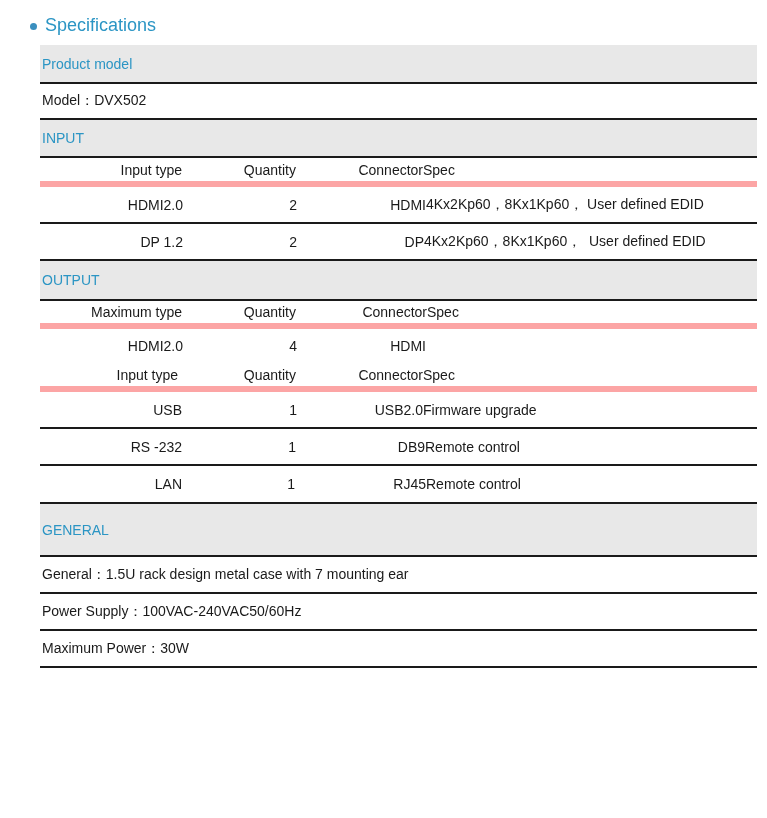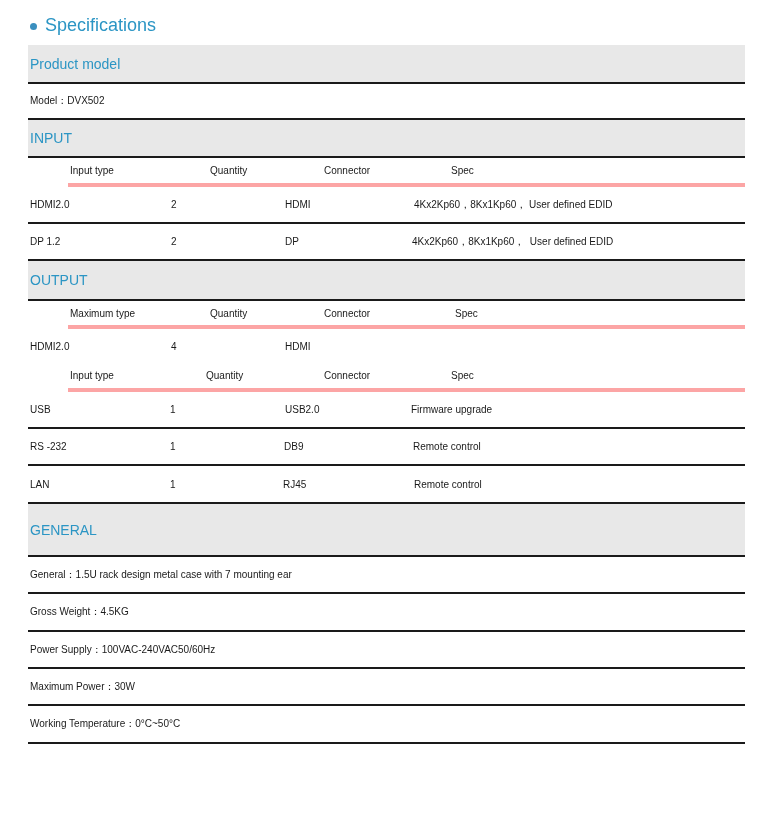--- a/index.html
+++ b/index.html
@@ -10,34 +10,34 @@
   .title {
     position: absolute; left: 30px; top: 12px; height: 26px;
     display: flex; align-items: center;
     font-size: 18px; color: #2b95c4;
   }
   .title .bullet {
     width: 7px; height: 7px; border-radius: 50%; background: #3a8fbf;
     margin-right: 8px; margin-top: 2px;
   }
   .spec {
-    position: absolute; left: 28px; top: 45px; width: 717px;
+    position: absolute; left: 40px; top: 45px; width: 717px; text-align: right;
   }
   .sec {
     background: #e8e8e8; color: #2b95c4; font-size: 14px;
     padding-left: 2px; display: flex; align-items: center;
     border-bottom: 2px solid #1a1a1a; box-sizing: border-box;
   }
   .row {
-    display: flex; align-items: center; font-size: 10px;
+    display: flex; align-items: center; font-size: 14px;
     padding-left: 2px; box-sizing: border-box;
     border-bottom: 2px solid #1a1a1a;
   }
   .row.nob { border-bottom: none; }
-  .row.hdr { border-bottom: 4px solid #fca5a5; margin-left: 40px; }
+  .row.hdr { border-bottom: 6px solid #fca5a5; }
   .c { white-space: nowrap; }
 </style>
 </head>
 <body>
 
 <div class="title">
   <span class="bullet"></span>
   <span>Specifications</span>
 </div>
 
@@ -111,25 +111,19 @@
     <span class="c" style="width:131px">RJ45</span>
     <span class="c">Remote control</span>
   </div>
 
   <div class="sec" style="height:53px">
     <span>GENERAL</span>
   </div>
   <div class="row" style="height:37px">
     <span class="c">General：1.5U rack design metal case with 7 mounting ear</span>
   </div>
-  <div class="row" style="height:38px">
-    <span class="c">Gross Weight：4.5KG</span>
-  </div>
   <div class="row" style="height:37px">
     <span class="c">Power Supply：100VAC-240VAC50/60Hz</span>
   </div>
   <div class="row" style="height:37px">
     <span class="c">Maximum Power：30W</span>
   </div>
-  <div class="row" style="height:38px">
-    <span class="c">Working Temperature：0°C~50°C</span>
-  </div>
 </div>
 
 </body></html>

